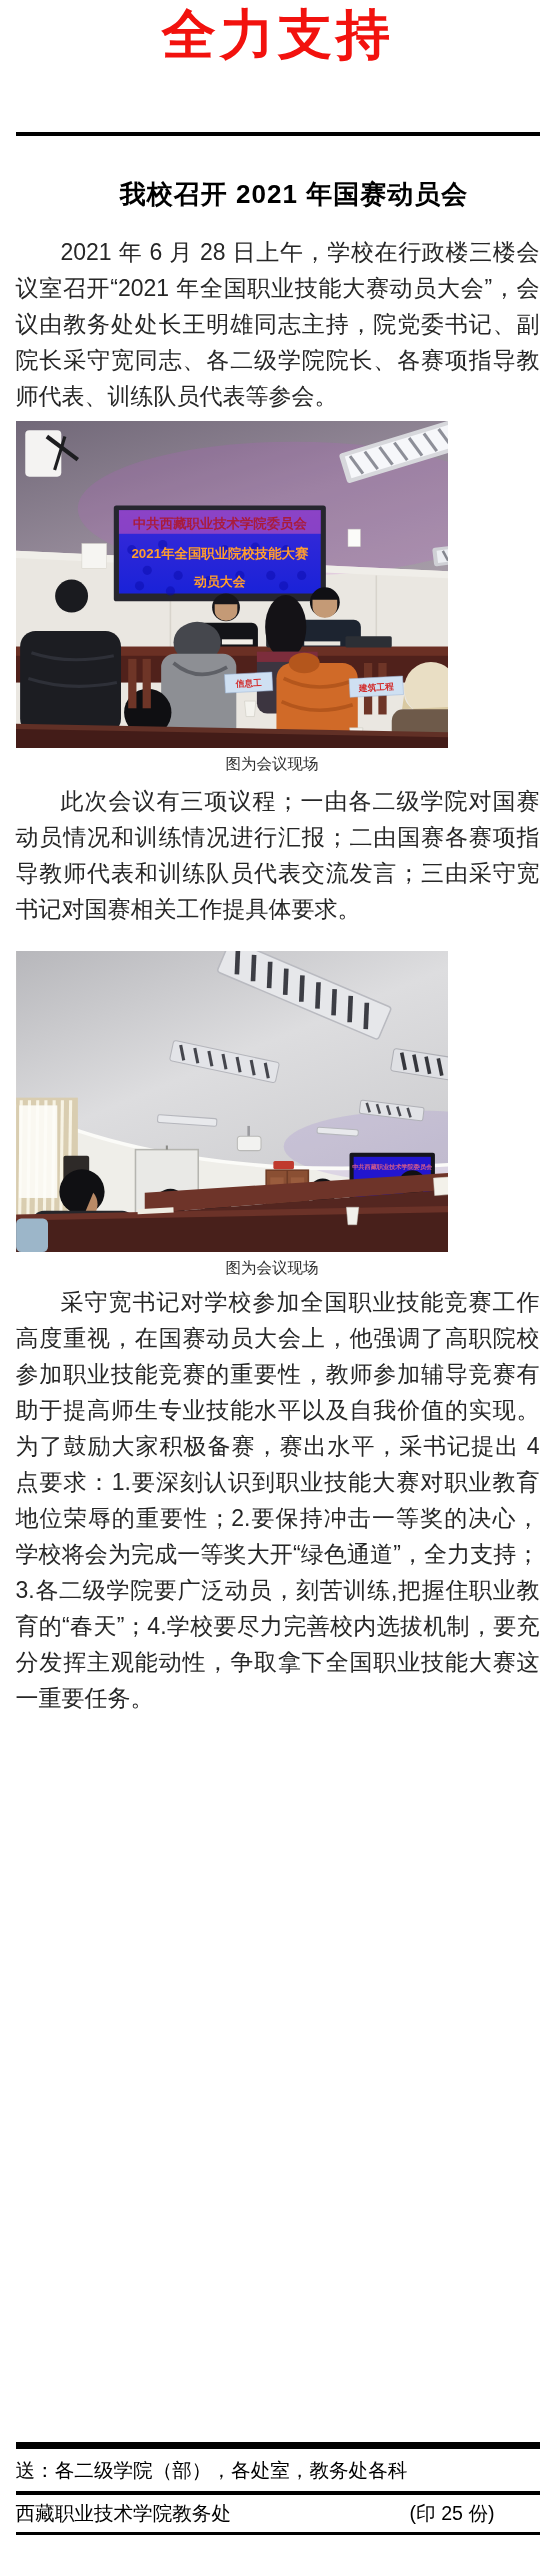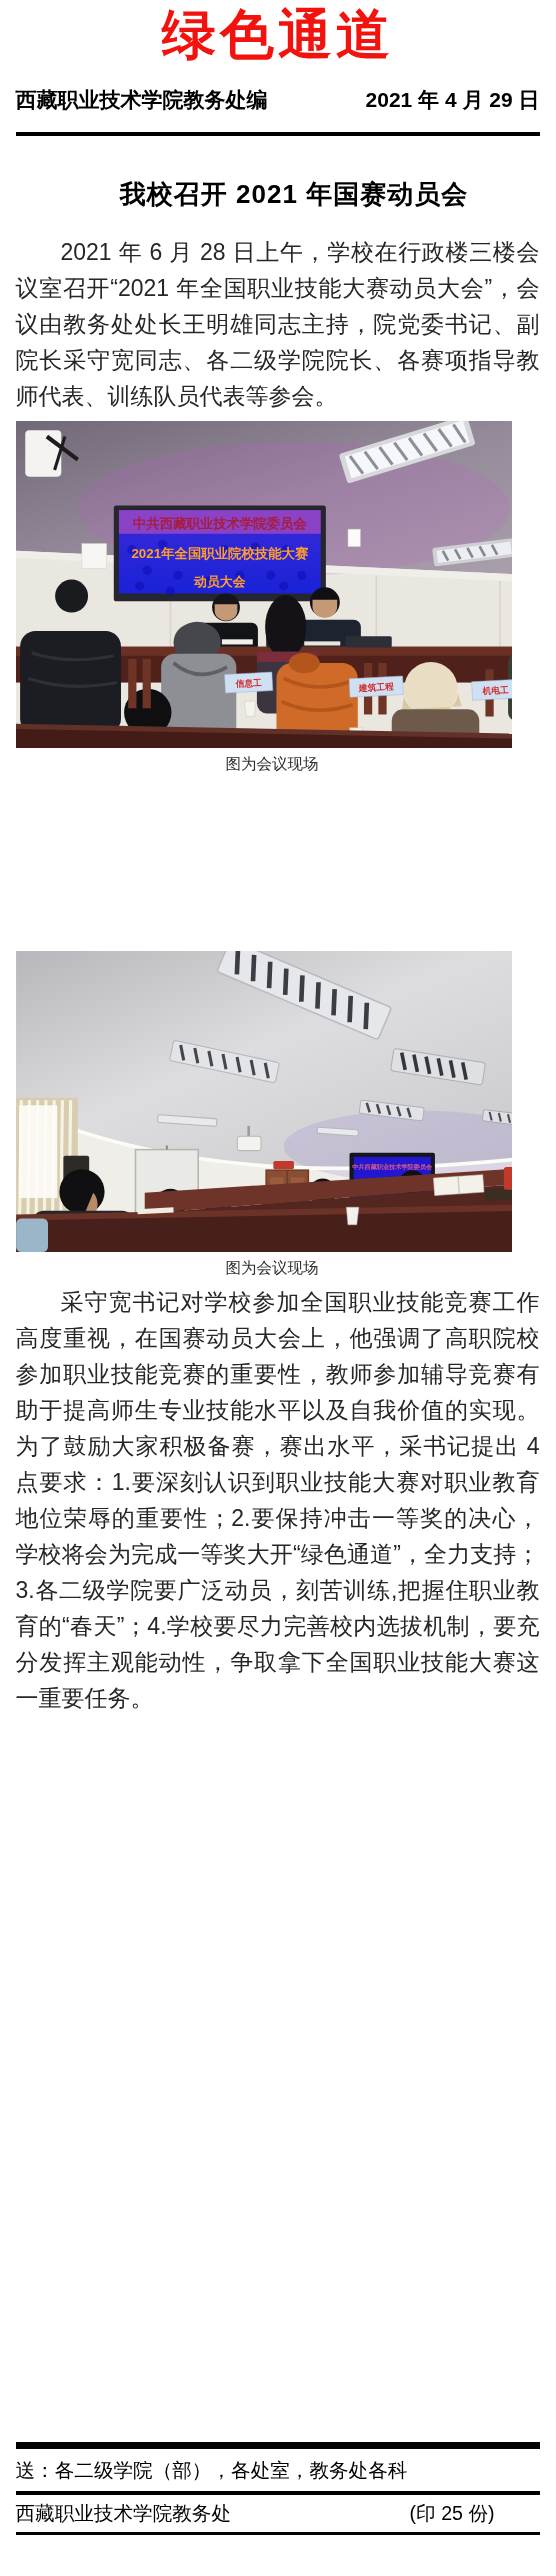--- a/index.html
+++ b/index.html
@@ -36,21 +36,21 @@
   .body-par{
     position:absolute; left:15.5px; width:524px;
     font-size:23px; line-height:36px; text-align:justify;
     text-indent:45px; color:#262626; margin:0;
     font-weight:400;
   }
   .p1{top:234px;}
   .p2{top:783px;}
   .p3{top:1284px;}
   .photo{
-    position:absolute; left:15.5px; width:496px; overflow:hidden;
+    position:absolute; left:15.5px; width:432px; overflow:hidden;
     background:#a16207;
   }
   .photo1{top:421px; height:327px;}
   .photo2{top:951px; height:301px;}
   .photo svg{display:block;}
   .caption{
     position:absolute; left:0; width:544px; text-align:center;
     font-size:15.5px; color:#2f2f2f; font-weight:400;
   }
   .cap1{top:754px;}
@@ -64,26 +64,22 @@
   .f-row1{height:27px;}
   .f-row2{height:42px;}
   .f-row3{height:37px; justify-content:space-between;text-align:right;}
   .copies{margin-right:45px;}
 </style>
 </head>
 <body>
 
 <div class="page">
 
-  <h1 class="doc-title">绿色通道</h1>
-
-  <div class="meta-row">
-    <span>西藏职业技术学院教务处编</span>
-    <span>2021 年 4 月 29 日</span>
-  </div>
+  <h1 class="doc-title">全力支持</h1>
+
 
   <div class="rule-top"></div>
 
   <h2 class="headline">我校召开 2021 年国赛动员会</h2>
 
   <p class="body-par p1">2021 年 6 月 28 日上午，学校在行政楼三楼会议室召开“2021 年全国职业技能大赛动员大会”，会议由教务处处长王明雄同志主持，院党委书记、副院长采守宽同志、各二级学院院长、各赛项指导教师代表、训练队员代表等参会。</p>
 
   <div class="photo photo1">
     <svg viewBox="0 0 1018 635" width="524" height="327">
       <defs>
@@ -246,20 +242,21 @@
         <path d="M444,544 h22 l-3,30 h-16 z" fill="#f4f3ee" stroke="#c9c7bd"></path>
         <path d="M648,596 h26 l-4,36 h-18 z" fill="#f2f1ec" stroke="#c9c7bd"></path>
       </g>
 
       <polygon points="0,596 1018,616 1018,635 0,635" fill="#431c18"></polygon>
       <polygon points="0,588 1018,608 1018,618 0,598" fill="#613026"></polygon>
     </svg>
   </div>
   <div class="caption cap1">图为会议现场</div>
 
+  <p class="body-par p2">此次会议有三项议程；一由各二级学院对国赛动员情况和训练情况进行汇报；二由国赛各赛项指导教师代表和训练队员代表交流发言；三由采守宽书记对国赛相关工作提具体要求。</p>
 
   <div class="photo photo2">
     <svg viewBox="0 0 1018 585" width="524" height="301">
       <defs>
         <linearGradient id="ceil2" x1="0" y1="0" x2="1" y2="1">
           <stop offset="0" stop-color="#b7b7bb"></stop>
           <stop offset="0.45" stop-color="#dddddf"></stop>
           <stop offset="1" stop-color="#c8c8cb"></stop>
         </linearGradient>
       </defs>

